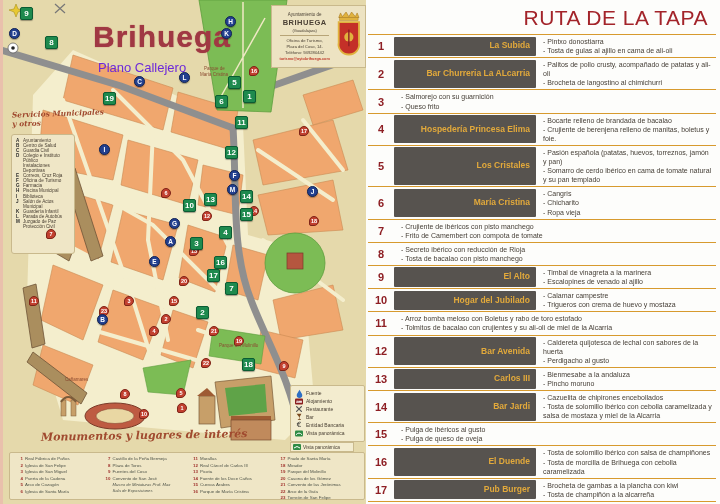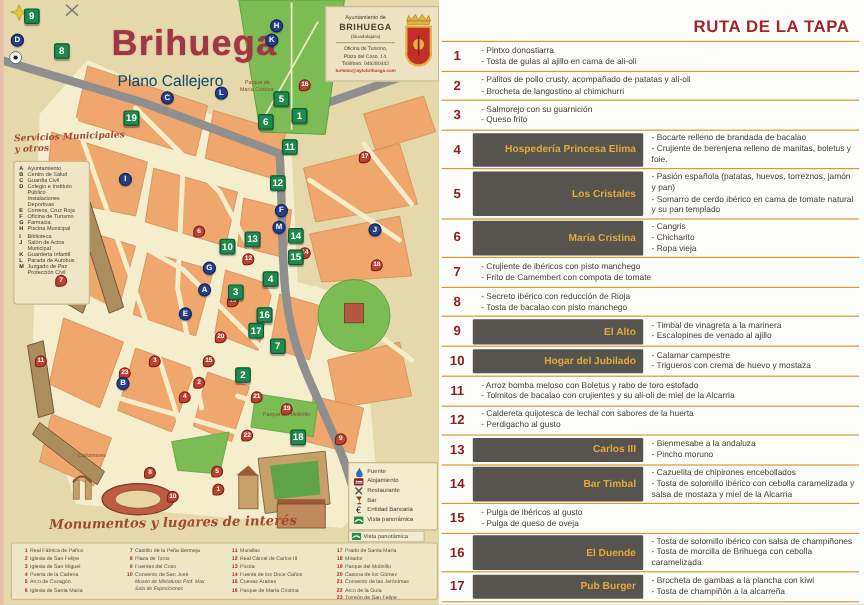--- a/index.html
+++ b/index.html
@@ -4,21 +4,21 @@
 <style>
   html,body{margin:0;padding:0;background:#888;}
   .stage{position:relative;width:720px;height:504px;overflow:hidden;background:#FDFDFB;
          font-family:"Liberation Sans", sans-serif;}
   
   .map-pane{position:absolute;left:0;top:0;width:366px;height:504px;background:#E5D9AB;overflow:hidden;
             border-left:3px solid #E9C0AC;box-sizing:border-box;}
   .map-svg{position:absolute;left:0;top:0;}
   .map-title{position:absolute;left:90px;top:20px;font-size:30px;font-weight:bold;color:#A03843;
              letter-spacing:1px;text-shadow:0 0 1px #A03843;}
-  .map-subtitle{position:absolute;left:95px;top:60px;font-size:13px;color:#0c4a6e;}
+  .map-subtitle{position:absolute;left:95px;top:60px;font-size:13px;color:#6d28d9;}
   .info-box{position:absolute;left:268px;top:5px;width:95px;height:63px;background:#EDE3C2;
             border:1px solid #C9B98C;box-sizing:border-box;display:flex;padding:2px;}
   .info-text{width:62px;text-align:center;color:#4A4034;display:flex;flex-direction:column;justify-content:center;gap:1px;}
   .info-l1{font-size:4.5px;} .info-l2{font-size:7.5px;font-weight:bold;letter-spacing:.5px;}
   .info-l3{font-size:4px;} .info-sep{border-top:1px solid #B7A477;margin:1px 6px;}
   .info-l4,.info-l5,.info-l6{font-size:4.2px;}
   .info-l7{font-size:3.8px;color:#C0392B;font-weight:bold;margin-top:1px;}
   .legend-script{font-family:"DejaVu Serif", serif;font-style:italic;font-weight:bold;color:#A04A2F;}
   .svc-title{position:absolute;left:9px;top:109px;font-size:7.5px;line-height:1.2;transform:rotate(-2deg);}
   .svc-box{position:absolute;left:8px;top:134px;width:64px;height:120px;background:#EFE6C6;
@@ -52,21 +52,21 @@
   .letter-marker{position:absolute;width:11px;height:11px;background:#23408F;border:1px solid #122457;
                border-radius:50%;color:#fff;font-size:6.5px;font-weight:bold;display:flex;align-items:center;
                justify-content:center;box-shadow:0 1px 1px rgba(0,0,0,.3);box-sizing:border-box;}
   .monument-marker{position:absolute;width:10px;height:10px;background:#C2402F;border:1px solid #7E2418;
                border-radius:50% 50% 50% 2px;color:#fff;font-size:5.5px;font-weight:bold;display:flex;
                align-items:center;justify-content:center;box-sizing:border-box;}
   
   .ruta-pane{position:absolute;left:366px;top:0;width:354px;height:504px;background:#FDFDFB;
              display:flex;flex-direction:column;box-sizing:border-box;padding:0 4px 2px 2px;}
   .ruta-title{height:30px;display:flex;align-items:flex-end;justify-content:flex-end;padding:0 8px 4px 0;
-              font-size:14px;font-weight:700;color:#A3242A;letter-spacing:.5px;}
+              font-size:21px;font-weight:400;color:#A3242A;letter-spacing:.5px;}
   .ruta-list{flex:1;display:flex;flex-direction:column;border-top:1px solid #D79A2E;}
   .ruta-row{flex:1;display:flex;align-items:stretch;border-bottom:1px solid #D79A2E;}
   .ruta-num{width:26px;display:flex;align-items:center;justify-content:center;color:#8E1F24;
             font-weight:bold;font-size:11px;}
   .ruta-name{width:142px;background:#57534F;color:#E2A93B;font-weight:bold;font-size:8.5px;
              display:flex;align-items:center;justify-content:flex-end;text-align:right;
              padding:0 6px;margin:1.5px 0;box-sizing:border-box;border-radius:1px;line-height:1.1;}
   .ruta-tapas{flex:1;display:flex;flex-direction:column;justify-content:center;gap:0;
               padding:2px 2px 2px 7px;font-size:7px;color:#474038;line-height:1.3;}
 </style>
@@ -501,27 +501,29 @@
         <div class="map-label" style="left: 216px; top: 343px;">Parque del Molinillo</div>
         <div class="map-label" style="left: 62px; top: 377px;">Cañamares</div>
       </div>
   </div>
 
   <div class="ruta-pane">
     <div class="ruta-title">RUTA DE LA TAPA</div>
     <div class="ruta-list">
         <div class="ruta-row">
           <div class="ruta-num">1</div>
+          <div class="ruta-name">La Subida</div>
           <div class="ruta-tapas">
             <div>- Pintxo donostiarra</div>
             <div>- Tosta de gulas al ajillo en cama de ali-oli</div>
           </div>
         </div>
         <div class="ruta-row">
           <div class="ruta-num">2</div>
+          <div class="ruta-name">Bar Churreria La ALcarria</div>
           <div class="ruta-tapas">
             <div>- Palitos de pollo crusty, acompañado de patatas y ali-oli</div>
             <div>- Brocheta de langostino al chimichurri</div>
           </div>
         </div>
         <div class="ruta-row">
           <div class="ruta-num">3</div>
           <div class="ruta-tapas">
             <div>- Salmorejo con su guarnición</div>
             <div>- Queso frito</div>
@@ -584,36 +586,37 @@
         </div>
         <div class="ruta-row">
           <div class="ruta-num">11</div>
           <div class="ruta-tapas">
             <div>- Arroz bomba meloso con Boletus y rabo de toro estofado</div>
             <div>- Tolmitos de bacalao con crujientes y su ali-oli de miel de la Alcarria</div>
           </div>
         </div>
         <div class="ruta-row">
           <div class="ruta-num">12</div>
+          <div class="ruta-name">Bar Avenida</div>
           <div class="ruta-tapas">
             <div>- Caldereta quijotesca de lechal con sabores de la huerta</div>
             <div>- Perdigacho al gusto</div>
           </div>
         </div>
         <div class="ruta-row">
           <div class="ruta-num">13</div>
           <div class="ruta-name">Carlos III</div>
           <div class="ruta-tapas">
             <div>- Bienmesabe a la andaluza</div>
             <div>- Pincho moruno</div>
           </div>
         </div>
         <div class="ruta-row">
           <div class="ruta-num">14</div>
-          <div class="ruta-name">Bar Timbal</div>
+          <div class="ruta-name">Bar Jardi</div>
           <div class="ruta-tapas">
             <div>- Cazuelita de chipirones encebollados</div>
             <div>- Tosta de solomillo ibérico con cebolla caramelizada y salsa de mostaza y miel de la Alcarria</div>
           </div>
         </div>
         <div class="ruta-row">
           <div class="ruta-num">15</div>
           <div class="ruta-tapas">
             <div>- Pulga de ibéricos al gusto</div>
             <div>- Pulga de queso de oveja</div>

